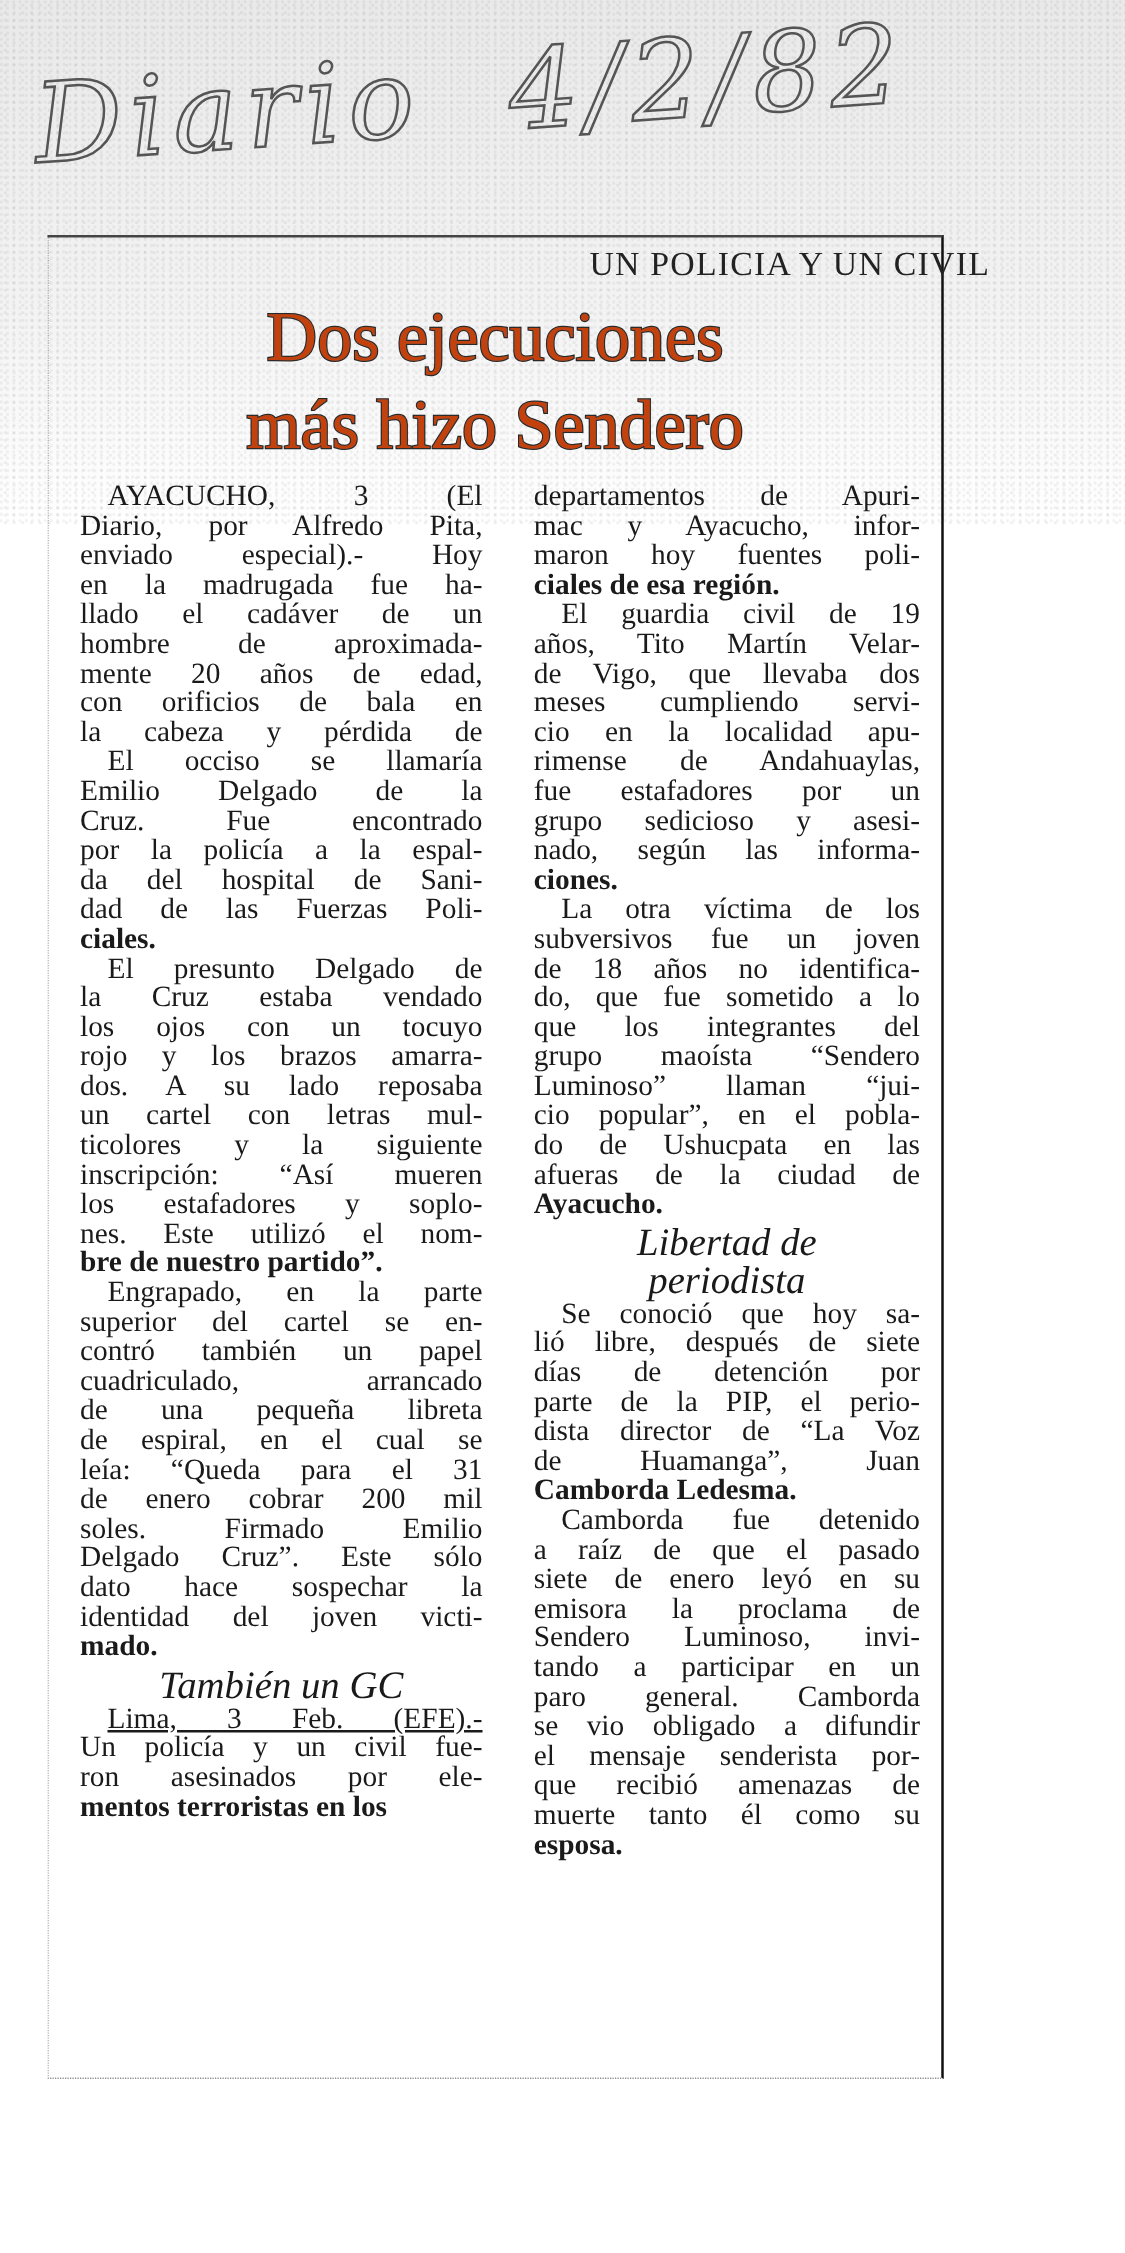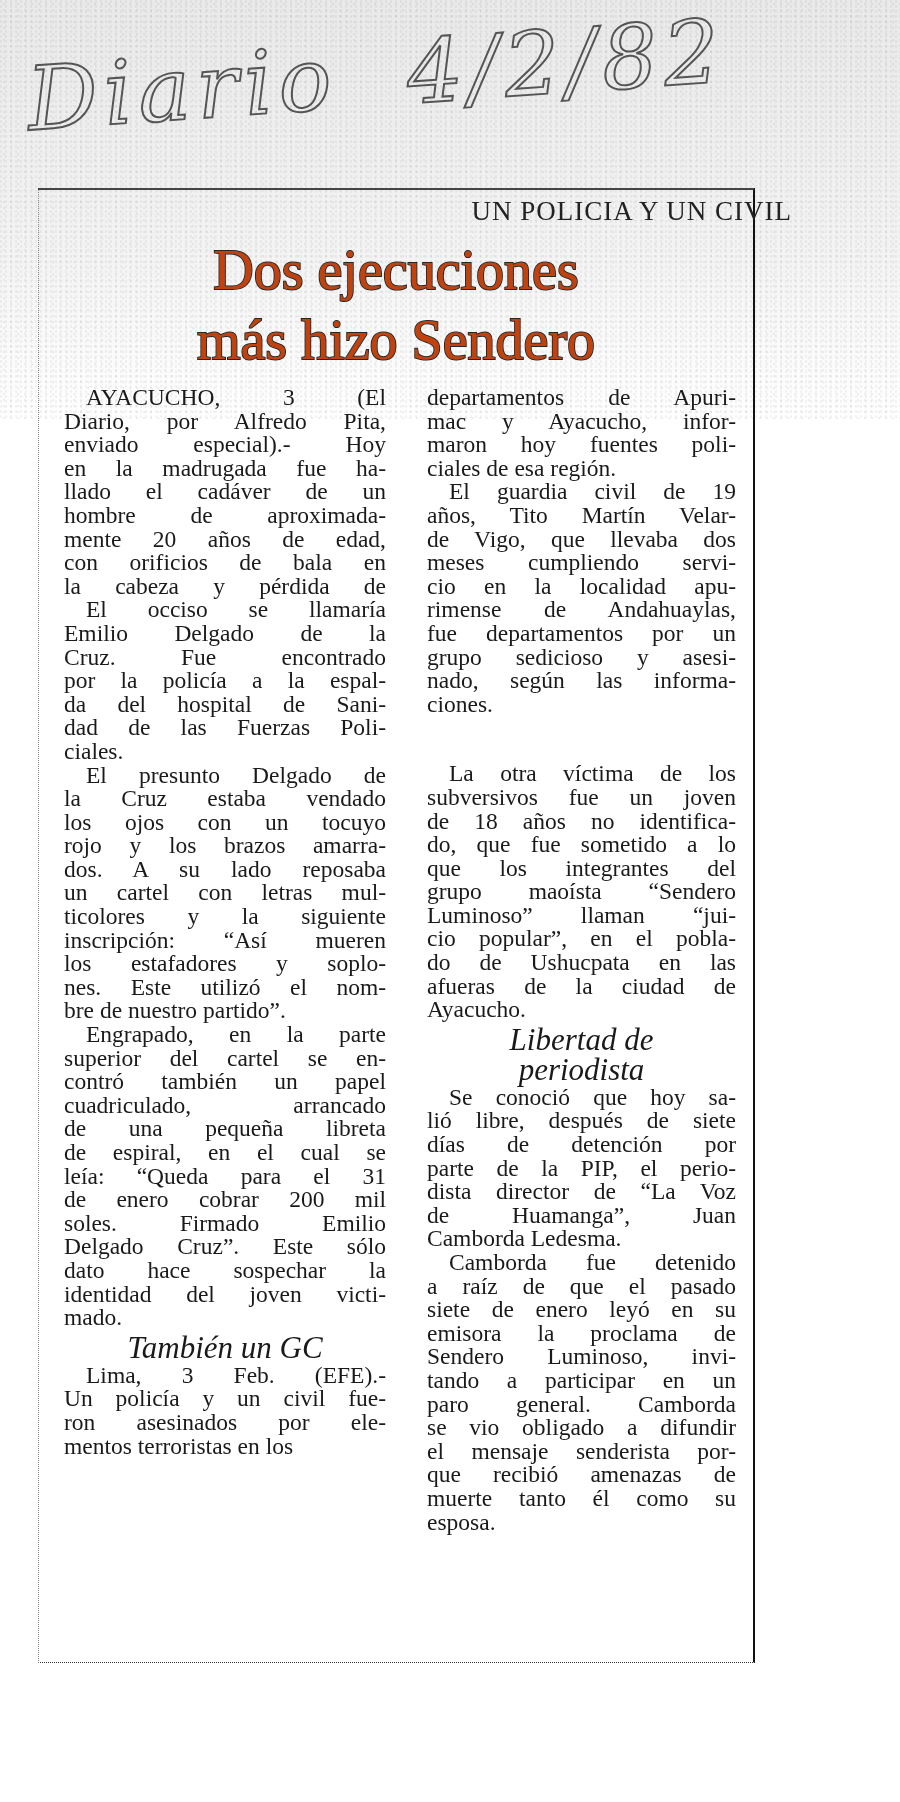--- a/index.html
+++ b/index.html
@@ -52,21 +52,21 @@
       font-size: 23.5px; line-height: 23.6px; text-align: justify;
       text-align-last: auto;
     }
     .col.left { left: 64px; width: 322px; }
     .col.right { left: 427px; width: 309px; }
     .col .sub {
       font-style: italic; text-align: center; font-size: 31px;
       line-height: 28px; margin: 4px 0 2px 0; text-indent: 0;
     }
     .col .line { display: block; white-space: nowrap; text-align: justify; text-align-last: justify; }
-    .col .line.last { text-align-last: left; }
+    .col .line.last { text-align-last: left; font-weight: bold; }
   </style>
 </head>
 <body>
 
 <div class="speckle-top"></div>
 
 <div class="handwriting">
   <span>Diario</span><span class="date">4/2/82</span>
 </div>
 
@@ -112,41 +112,41 @@
     <span class="line">de una pequeña libreta</span>
     <span class="line">de espiral, en el cual se</span>
     <span class="line">leía: “Queda para el 31</span>
     <span class="line">de enero cobrar 200 mil</span>
     <span class="line">soles. Firmado Emilio</span>
     <span class="line">Delgado Cruz”. Este sólo</span>
     <span class="line">dato hace sospechar la</span>
     <span class="line">identidad del joven victi-</span>
     <span class="line last">mado.</span>
     <div class="sub">También un GC</div>
-    <span class="line" style="padding-left: 22px;">Lima, 3 Feb. (EFE).-</span>
+    <span class="line" style="padding-left: 22px; text-decoration: underline;">Lima, 3 Feb. (EFE).-</span>
     <span class="line">Un policía y un civil fue-</span>
     <span class="line">ron asesinados por ele-</span>
     <span class="line last">mentos terroristas en los</span>
   </div>
 <div class="col right" id="colRight">
     <span class="line">departamentos de Apuri-</span>
     <span class="line">mac y Ayacucho, infor-</span>
     <span class="line">maron hoy fuentes poli-</span>
     <span class="line last">ciales de esa región.</span>
     <span class="line" style="padding-left: 22px;">El guardia civil de 19</span>
     <span class="line">años, Tito Martín Velar-</span>
     <span class="line">de Vigo, que llevaba dos</span>
     <span class="line">meses cumpliendo servi-</span>
     <span class="line">cio en la localidad apu-</span>
     <span class="line">rimense de Andahuaylas,</span>
-    <span class="line">fue departamentos por un</span>
+    <span class="line">fue estafadores por un</span>
     <span class="line">grupo sedicioso y asesi-</span>
     <span class="line">nado, según las informa-</span>
     <span class="line last">ciones.</span>
-    <span class="line" style="padding-left: 22px; margin-top: 46px;">La otra víctima de los</span>
+    <span class="line" style="padding-left: 22px;">La otra víctima de los</span>
     <span class="line">subversivos fue un joven</span>
     <span class="line">de 18 años no identifica-</span>
     <span class="line">do, que fue sometido a lo</span>
     <span class="line">que los integrantes del</span>
     <span class="line">grupo maoísta “Sendero</span>
     <span class="line">Luminoso” llaman “jui-</span>
     <span class="line">cio popular”, en el pobla-</span>
     <span class="line">do de Ushucpata en las</span>
     <span class="line">afueras de la ciudad de</span>
     <span class="line last">Ayacucho.</span>

